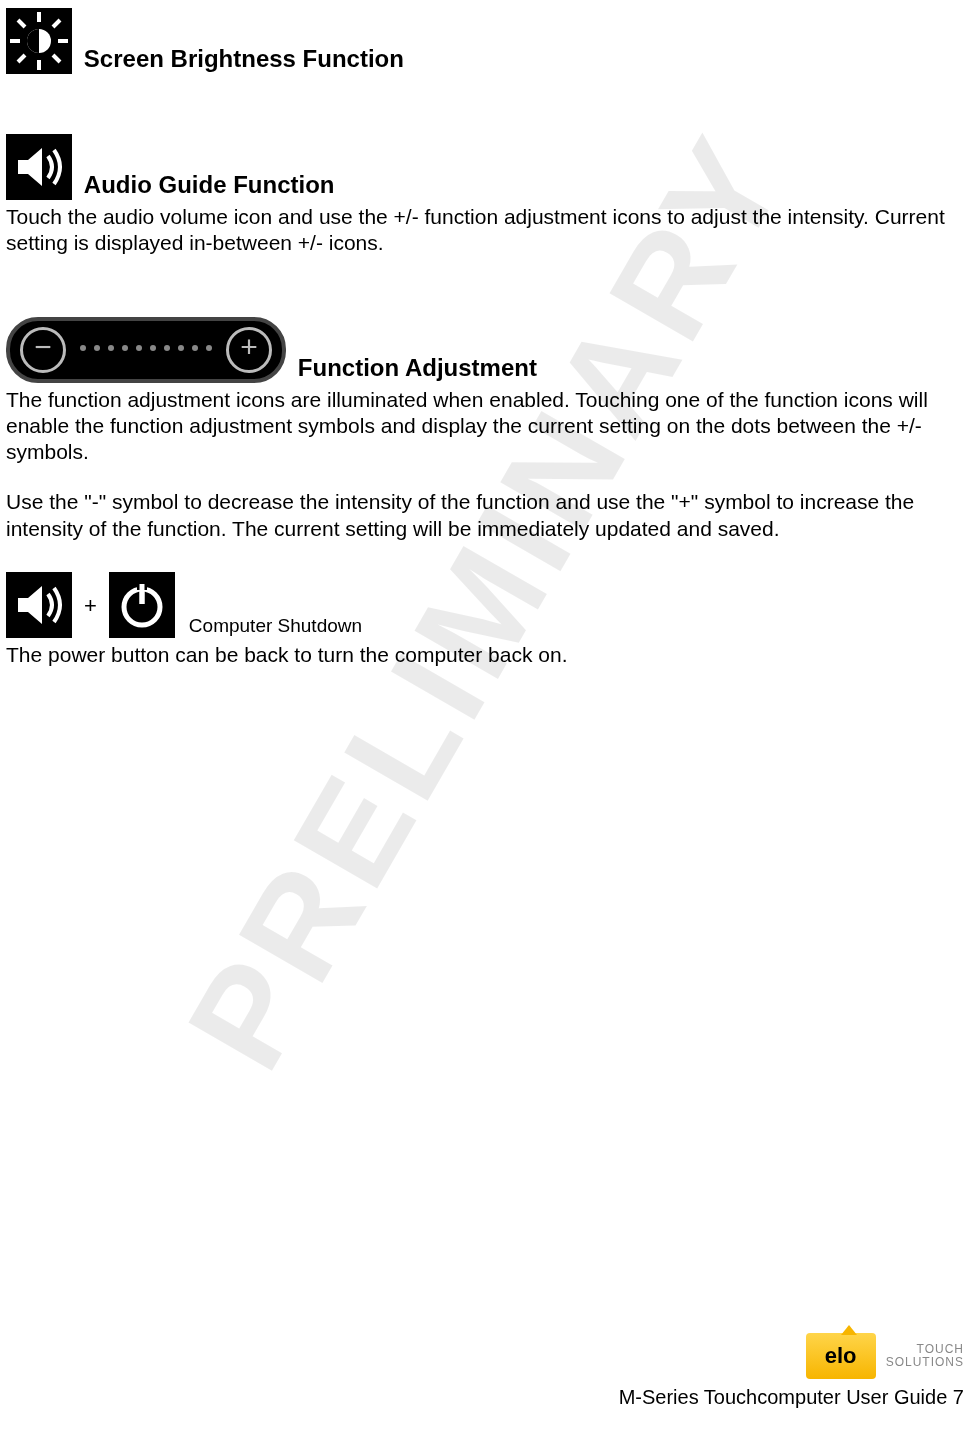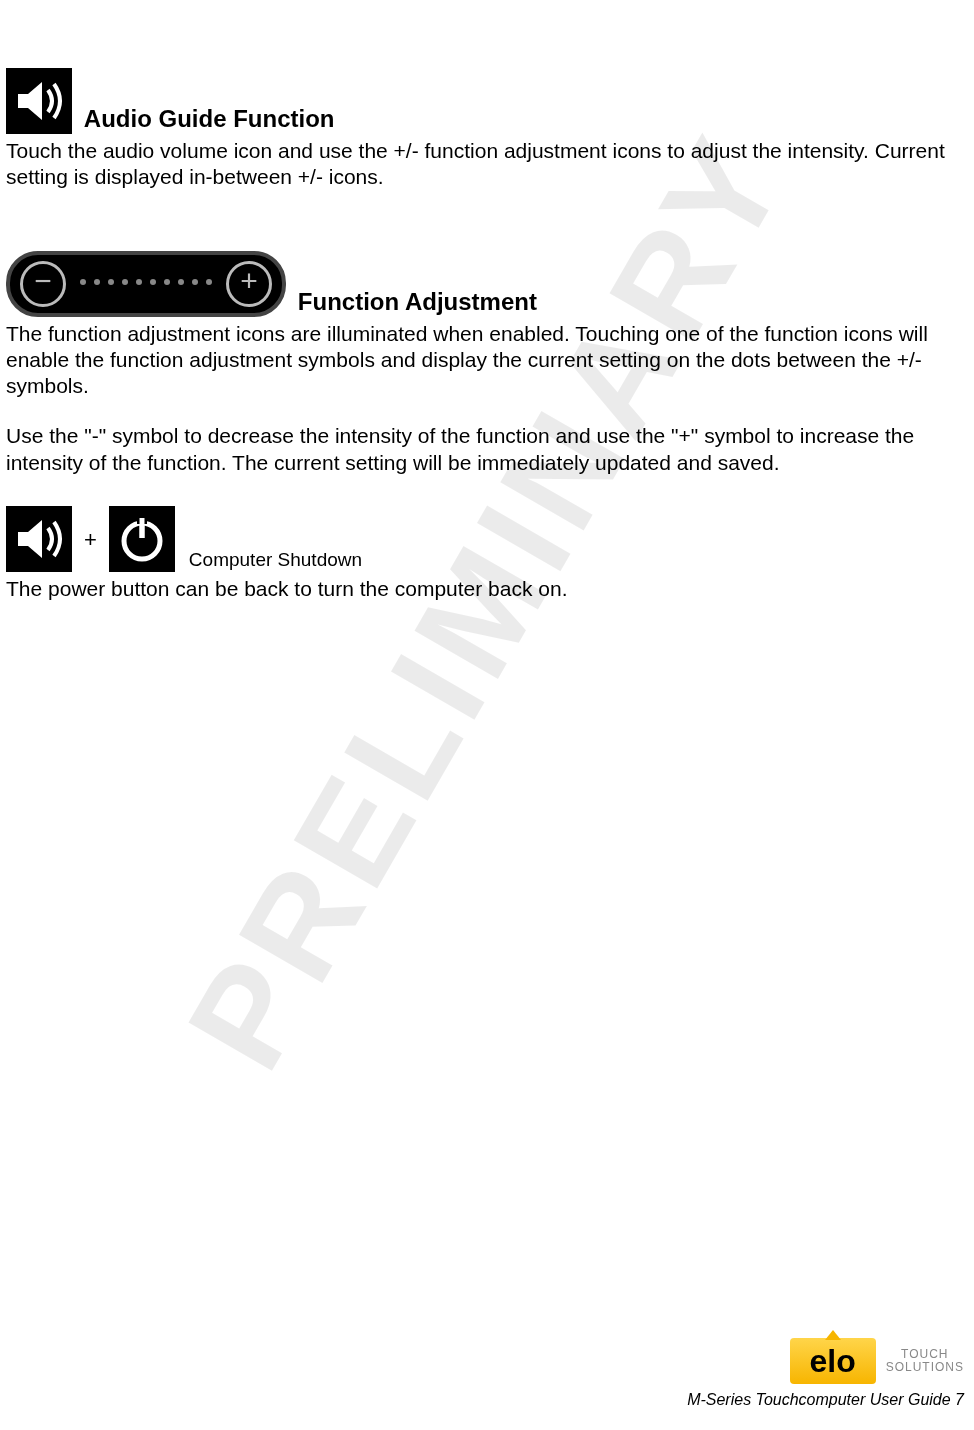--- a/index.html
+++ b/index.html
@@ -88,54 +88,75 @@
     right: 10px;
     text-align: right;
   }
   .logo {
     display: inline-flex;
     align-items: center;
     gap: 10px;
     margin-bottom: 6px;
   }
   .logo-elo {
-    width: 86px; height: 46px;
+    width: 70px; height: 46px;
     background: linear-gradient(#ffd54a, #f7b500);
     border-radius: 4px;
     color: #000;
     font-weight: bold;
-    font-size: 32px;
+    font-size: 22px;
     display: flex; align-items: center; justify-content: center;
     position: relative;
   }
   .logo-elo::before{
     content:"";
     position:absolute;
     top:-8px; left:35px;
     width:0;height:0;
     border-left:8px solid transparent;
     border-right:8px solid transparent;
     border-bottom:10px solid #f7b500;
   }
   .logo-text {
-    text-align: center;
+    text-align: right;
     font-size: 12px;
     line-height: 1.1;
     color: #888;
     letter-spacing: 1px;
   }
-  .footer-line { font-style: italic; font-size: 16px; }
+  .footer-line { font-size: 20px; }
   .head-row { margin-bottom: 4px; }
 </style>
 </head>
 <body>
 
 <div class="watermark">PRELIMINARY</div>
 
 <div class="block">
+  <div class="head-row">
+    <span class="tile">
+      <svg viewBox="0 0 66 66">
+        <g fill="#fff">
+          <circle cx="33" cy="33" r="12" fill="#fff"></circle>
+          <path d="M33 33 L33 21 A12 12 0 0 0 33 45 Z" fill="#000"></path>
+          <g stroke="#fff" stroke-width="4">
+            <line x1="33" y1="4" x2="33" y2="14"></line>
+            <line x1="33" y1="52" x2="33" y2="62"></line>
+            <line x1="4" y1="33" x2="14" y2="33"></line>
+            <line x1="52" y1="33" x2="62" y2="33"></line>
+            <line x1="12" y1="12" x2="19" y2="19"></line>
+            <line x1="47" y1="47" x2="54" y2="54"></line>
+            <line x1="12" y1="54" x2="19" y2="47"></line>
+            <line x1="47" y1="19" x2="54" y2="12"></line>
+          </g>
+        </g>
+      </svg>
+    </span>
+    <span class="section-heading">Screen Brightness Function</span>
+  </div>
 </div>
 
 <div class="block">
   <div class="head-row">
     <span class="tile">
       <svg viewBox="0 0 66 66">
         <polygon points="12,26 22,26 36,14 36,52 22,40 12,40" fill="#fff"></polygon>
         <path d="M42 22 Q50 33 42 44" stroke="#fff" stroke-width="4" fill="none"></path>
         <path d="M48 16 Q60 33 48 50" stroke="#fff" stroke-width="4" fill="none"></path>
       </svg>

